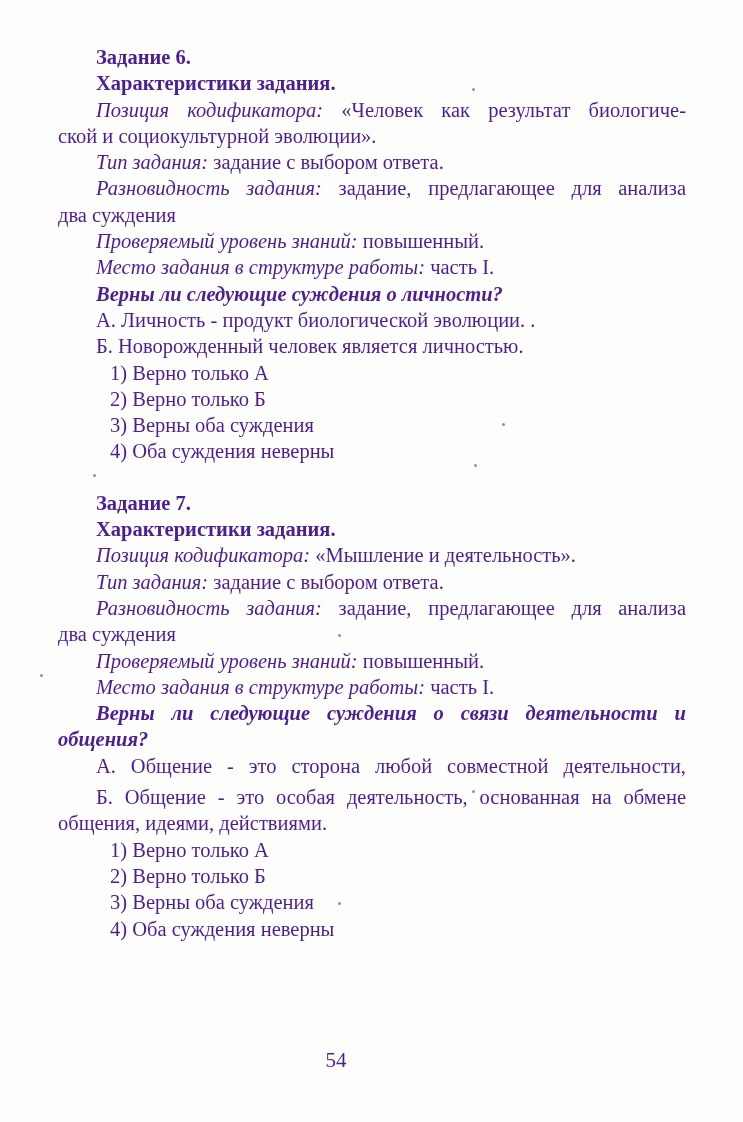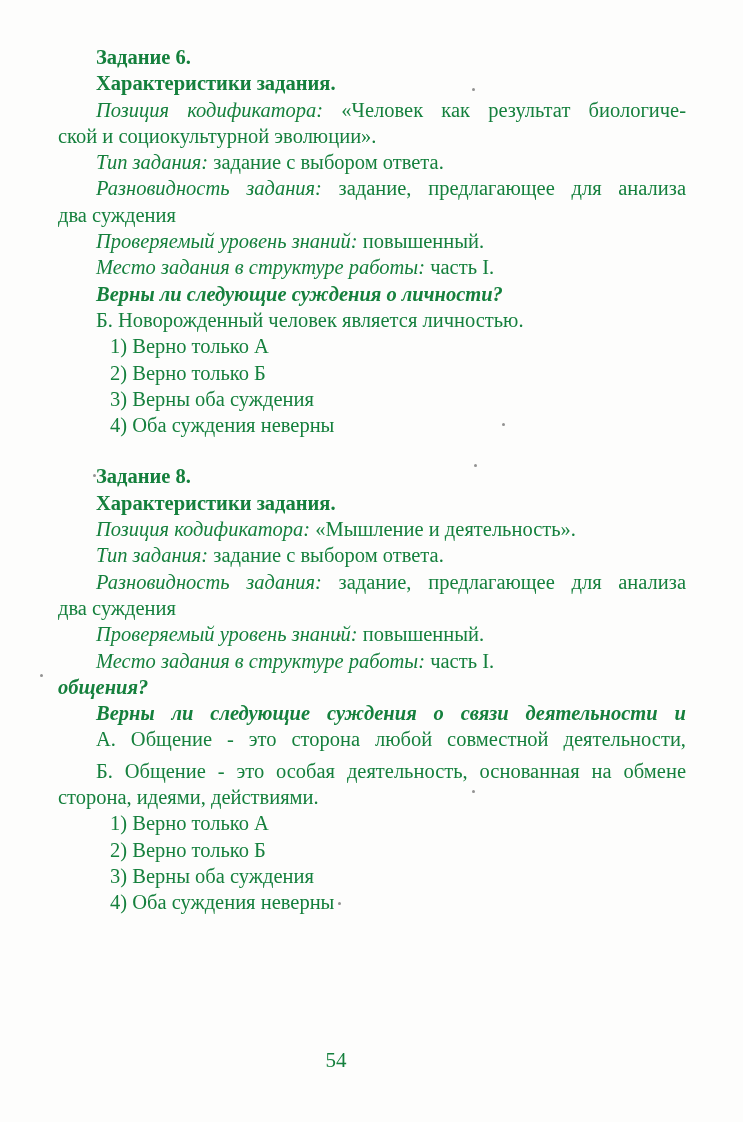--- a/index.html
+++ b/index.html
@@ -1,21 +1,21 @@
 <!DOCTYPE html>
 <html><head>
 <meta charset="utf-8">
 <style>
   html,body{margin:0;padding:0;background:#e8e8e8;}
   .page{
     position:relative;
     width:743px;height:1122px;
     background:#fdfdfc;
     font-family:"Liberation Serif", serif;
-    color:#15803d;
+    color:#4c1d95;
     overflow:hidden;
     margin:0 auto;
   }
   .page-body{
     position:absolute;
     left:58px;top:44px;width:628px;
   }
   .line{
     font-size:20.5px;
     line-height:26.3px;
@@ -52,40 +52,41 @@
       <div class="line indent"><span class="run-b">Задание 6.</span></div>
       <div class="line indent"><span class="run-b">Характеристики задания.</span></div>
       <div class="line indent just"><span class="run-i">Позиция кодификатора: </span><span class="run-r">«Человек как результат биологиче-</span></div>
       <div class="line"><span class="run-r">ской и социокультурной эволюции».</span></div>
       <div class="line indent"><span class="run-i">Тип задания: </span><span class="run-r">задание с выбором ответа.</span></div>
       <div class="line indent just"><span class="run-i">Разновидность задания: </span><span class="run-r">задание, предлагающее для анализа</span></div>
       <div class="line"><span class="run-r">два суждения</span></div>
       <div class="line indent"><span class="run-i">Проверяемый уровень знаний: </span><span class="run-r">повышенный.</span></div>
       <div class="line indent"><span class="run-i">Место задания в структуре работы: </span><span class="run-r">часть I.</span></div>
       <div class="line indent"><span class="run-bi">Верны ли следующие суждения о личности?</span></div>
+      <div class="line indent"><span class="run-r">А. Личность - продукт биологической эволюции. .</span></div>
       <div class="line indent"><span class="run-r">Б. Новорожденный человек является личностью.</span></div>
       <div class="line opt"><span class="run-r">1) Верно только А</span></div>
       <div class="line opt"><span class="run-r">2) Верно только Б</span></div>
       <div class="line opt"><span class="run-r">3) Верны оба суждения</span></div>
       <div class="line opt"><span class="run-r">4) Оба суждения неверны</span></div>
       <div class="spacer" style="height: 25px;"></div>
-      <div class="line indent"><span class="run-b">Задание 8.</span></div>
+      <div class="line indent"><span class="run-b">Задание 7.</span></div>
       <div class="line indent"><span class="run-b">Характеристики задания.</span></div>
       <div class="line indent"><span class="run-i">Позиция кодификатора: </span><span class="run-r">«Мышление и деятельность».</span></div>
       <div class="line indent"><span class="run-i">Тип задания: </span><span class="run-r">задание с выбором ответа.</span></div>
       <div class="line indent just"><span class="run-i">Разновидность задания: </span><span class="run-r">задание, предлагающее для анализа</span></div>
       <div class="line"><span class="run-r">два суждения</span></div>
       <div class="line indent"><span class="run-i">Проверяемый уровень знаний: </span><span class="run-r">повышенный.</span></div>
       <div class="line indent"><span class="run-i">Место задания в структуре работы: </span><span class="run-r">часть I.</span></div>
+      <div class="line indent just"><span class="run-bi">Верны ли следующие суждения о связи деятельности и</span></div>
       <div class="line"><span class="run-bi">общения?</span></div>
-      <div class="line indent just"><span class="run-bi">Верны ли следующие суждения о связи деятельности и</span></div>
       <div class="line indent just"><span class="run-r">А. Общение - это сторона любой совместной деятельности,</span></div>
       <div class="spacer" style="height: 5px;"></div>
       <div class="line indent just"><span class="run-r">Б. Общение - это особая деятельность, основанная на обмене</span></div>
-      <div class="line"><span class="run-r">сторона, идеями, действиями.</span></div>
+      <div class="line"><span class="run-r">общения, идеями, действиями.</span></div>
       <div class="line opt"><span class="run-r">1) Верно только А</span></div>
       <div class="line opt"><span class="run-r">2) Верно только Б</span></div>
       <div class="line opt"><span class="run-r">3) Верны оба суждения</span></div>
       <div class="line opt"><span class="run-r">4) Оба суждения неверны</span></div>
     </div>
 
   <div class="page-number">54</div>
 
   <div class="speck" style="left:472px;top:88px;"></div>
   <div class="speck" style="left:502px;top:423px;"></div>

